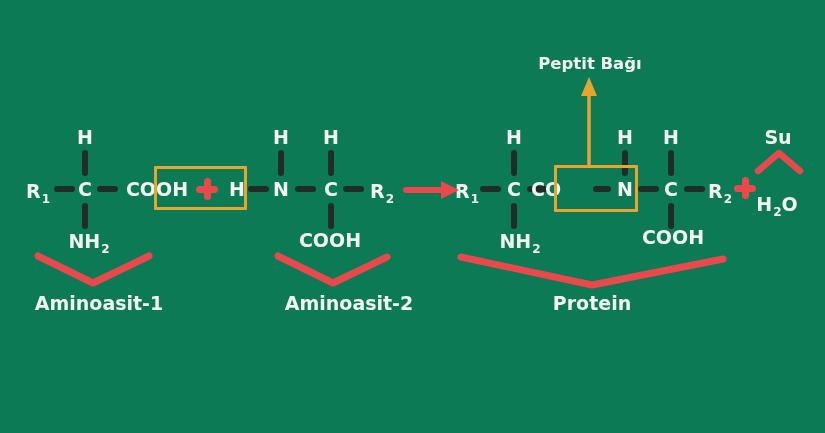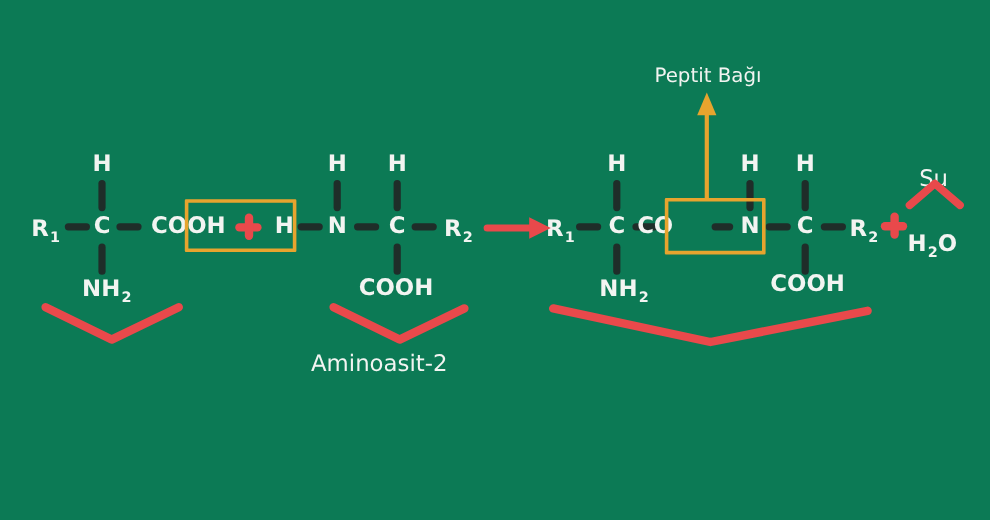--- a/index.html
+++ b/index.html
@@ -18,21 +18,21 @@
   .atom{
     position:absolute;transform:translate(-50%,-50%);
     color:var(--text);font-weight:700;font-size:19px;line-height:1;white-space:nowrap;
   }
   .atom .sub,.lbl .sub{font-size:12px;position:relative;top:5px;margin-left:1px;}
   .bond{position:absolute;background:var(--bond);border-radius:3px;}
   .bh{width:21px;height:6px;}
   .bv{width:6px;height:26px;}
   .lbl{
     position:absolute;transform:translate(-50%,-50%);
-    color:var(--text);font-weight:400;font-size:19px;line-height:1.15;white-space:nowrap;
+    color:var(--text);font-weight:700;font-size:19px;line-height:1.15;white-space:nowrap;
   }
   .lbl-peptide{font-size:16.5px;}
   .ybox{position:absolute;border:3px solid var(--yellow);box-sizing:border-box;border-radius:1px;}
   .plus{position:absolute;width:22px;height:22px;transform:translate(-50%,-50%);}
   .plus::before,.plus::after{content:"";position:absolute;background:var(--red);border-radius:3.5px;}
   .plus::before{left:0;top:7.5px;width:22px;height:7px;}
   .plus::after{left:7.5px;top:0;width:7px;height:22px;}
   svg.overlay{position:absolute;left:0;top:0;width:825px;height:433px;pointer-events:none;}
 </style>
 </head>
@@ -42,38 +42,39 @@
 
   <span class="atom" style="left:85px;top:137px">H</span>
   <div class="bond bv" style="left:82px;top:150px"></div>
   <span class="atom" style="left:38px;top:191px"><span>R</span><span class="sub">1</span></span>
   <div class="bond bh" style="left:54px;top:186px"></div>
   <span class="atom" style="left:85px;top:189px">C</span>
   <div class="bond bh" style="left:97px;top:186px"></div>
   <span class="atom" style="left:157px;top:189px">COOH</span>
   <div class="bond bv" style="left:82px;top:203px"></div>
   <span class="atom" style="left:89px;top:241px"><span>NH</span><span class="sub">2</span></span>
+  <span class="lbl" style="left:99px;top:304px">Aminoasit-1</span>
 
   <div class="ybox" style="left:154px;top:166px;width:93px;height:44px"></div>
   <div class="plus" style="left:207px;top:189px"></div>
   <span class="atom" style="left:237px;top:189px">H</span>
   <div class="bond bh" style="left:248px;top:186px"></div>
 
   <span class="atom" style="left:281px;top:137px">H</span>
   <div class="bond bv" style="left:278px;top:150px"></div>
   <span class="atom" style="left:331px;top:137px">H</span>
   <div class="bond bv" style="left:328px;top:150px"></div>
   <span class="atom" style="left:281px;top:189px">N</span>
   <div class="bond bh" style="left:295px;top:186px"></div>
   <span class="atom" style="left:331px;top:189px">C</span>
   <div class="bond bh" style="left:343px;top:186px"></div>
   <span class="atom" style="left:382px;top:191px"><span>R</span><span class="sub">2</span></span>
   <div class="bond bv" style="left:328px;top:203px"></div>
   <span class="atom" style="left:330px;top:240px">COOH</span>
-  <span class="lbl" style="left:316px;top:304px">Aminoasit-2</span>
+  <span class="lbl" style="left:349px;top:304px">Aminoasit-2</span>
 
   <span class="atom" style="left:467px;top:191px"><span>R</span><span class="sub">1</span></span>
   <div class="bond bh" style="left:480px;top:186px"></div>
   <span class="atom" style="left:514px;top:137px">H</span>
   <div class="bond bv" style="left:511px;top:150px"></div>
   <span class="atom" style="left:514px;top:189px">C</span>
   <div class="bond bh" style="left:527px;top:186px"></div>
   <span class="atom" style="left:546px;top:189px">CO</span>
   <div class="bond bh" style="left:593px;top:186px;width:18px"></div>
   <span class="atom" style="left:625px;top:189px">N</span>
@@ -82,27 +83,28 @@
   <div class="bond bh" style="left:638px;top:186px"></div>
   <span class="atom" style="left:671px;top:189px">C</span>
   <span class="atom" style="left:671px;top:137px">H</span>
   <div class="bond bv" style="left:668px;top:150px"></div>
   <div class="bond bh" style="left:684px;top:186px"></div>
   <span class="atom" style="left:720px;top:191px"><span>R</span><span class="sub">2</span></span>
   <div class="bond bv" style="left:511px;top:203px"></div>
   <span class="atom" style="left:520px;top:241px"><span>NH</span><span class="sub">2</span></span>
   <div class="bond bv" style="left:668px;top:203px"></div>
   <span class="atom" style="left:673px;top:237px">COOH</span>
+  <span class="lbl" style="left:592px;top:304px">Protein</span>
 
   <div class="ybox" style="left:554px;top:165px;width:84px;height:47px"></div>
   <span class="lbl lbl-peptide" style="left:590px;top:64px">Peptit Bağı</span>
 
   <div class="plus" style="left:745px;top:188px"></div>
   <span class="atom" style="left:777px;top:204px"><span>H</span><span class="sub">2</span><span>O</span></span>
-  <span class="lbl" style="left:778px;top:150px">Su</span>
+  <span class="lbl" style="left:778px;top:138px">Su</span>
 
   <svg class="overlay" viewBox="0 0 825 433">
 
     <polyline points="38,256 93,283 149,256" fill="none" stroke="var(--red)" stroke-width="7" stroke-linecap="round" stroke-linejoin="round"></polyline>
 
     <polyline points="278,256 333,283 387,257" fill="none" stroke="var(--red)" stroke-width="7" stroke-linecap="round" stroke-linejoin="round"></polyline>
 
     <polyline points="461,257 592,285 723,259" fill="none" stroke="var(--red)" stroke-width="7" stroke-linecap="round" stroke-linejoin="round"></polyline>
 
     <polyline points="758,171 779,153 800,171" fill="none" stroke="var(--red)" stroke-width="6.5" stroke-linecap="round" stroke-linejoin="round"></polyline>

